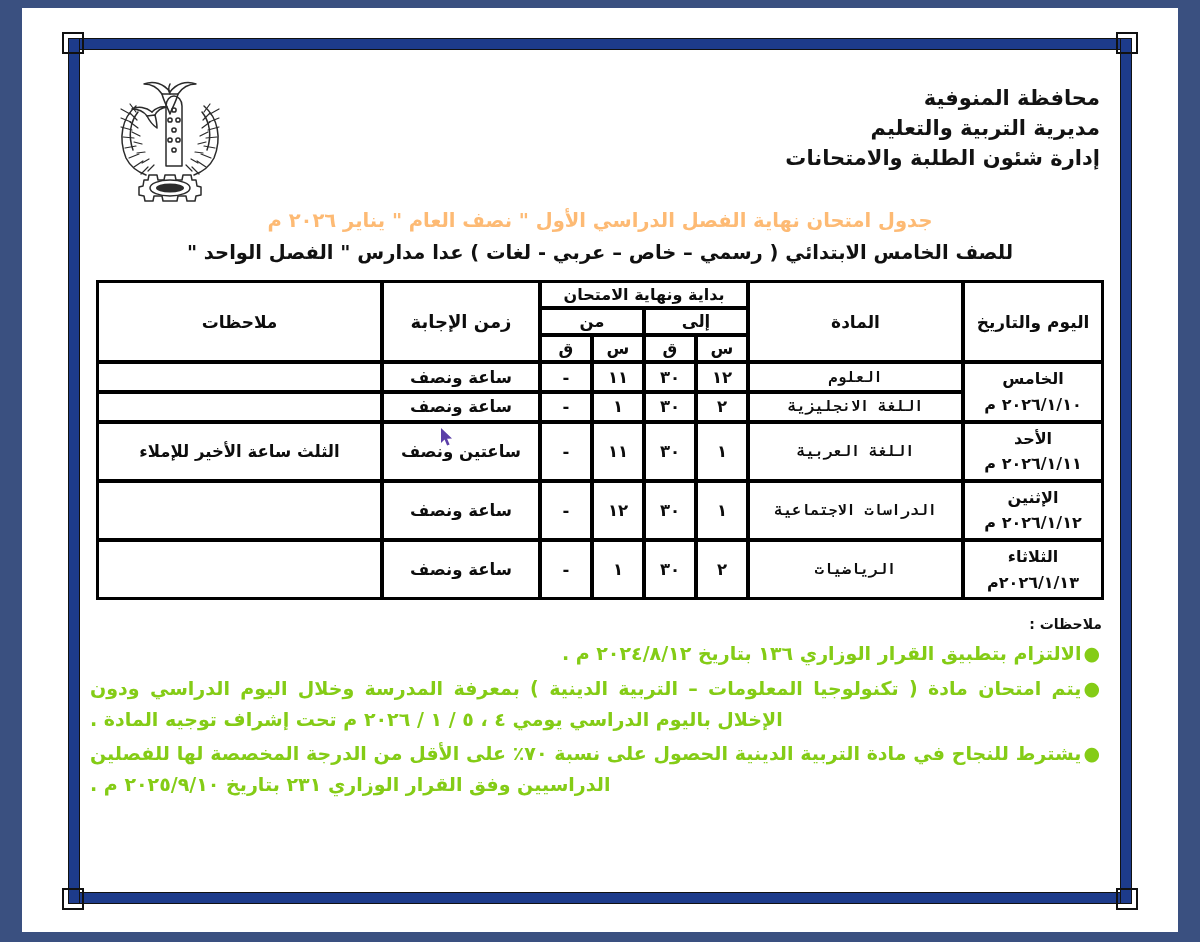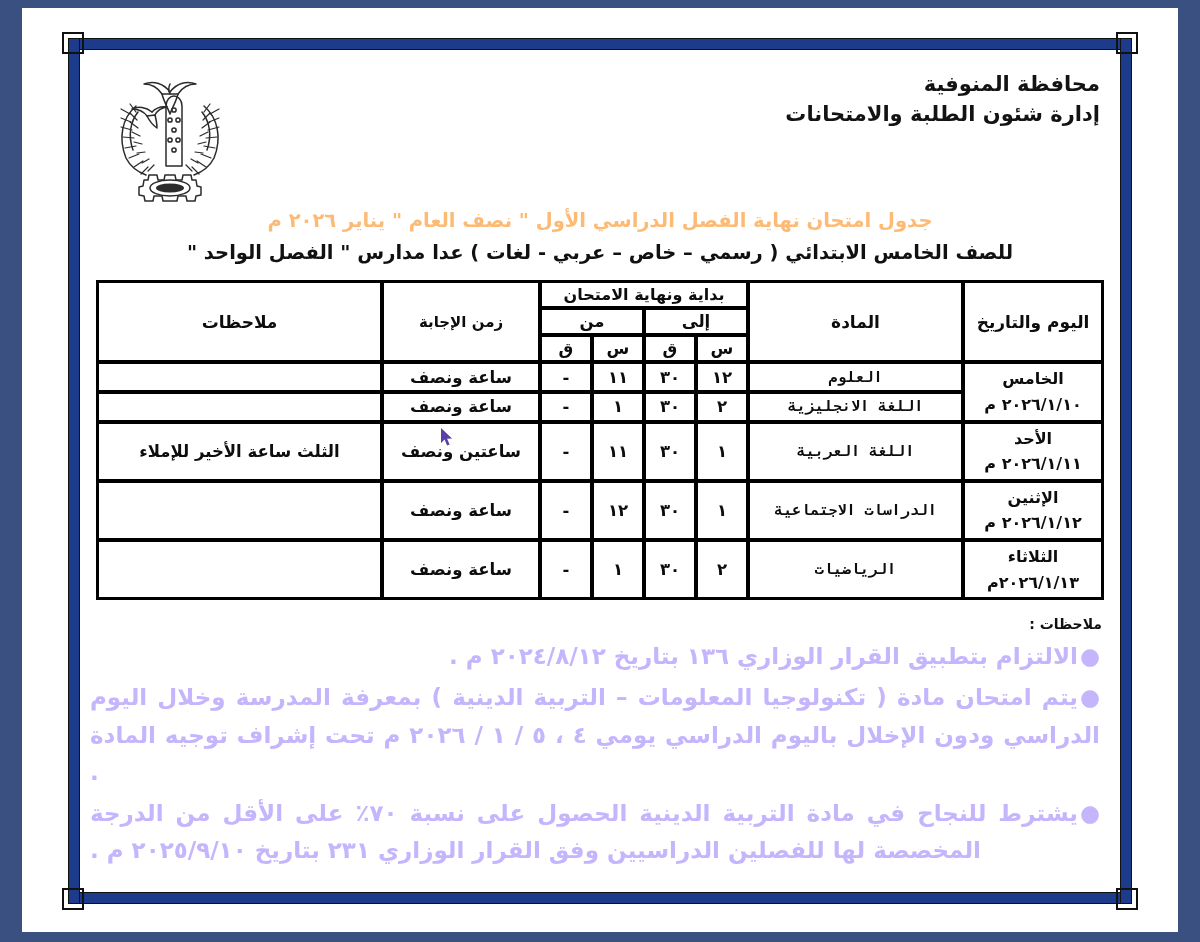--- a/index.html
+++ b/index.html
@@ -82,21 +82,21 @@
     position: absolute;
     right: auto;
     left: 20px;
     top: 12px;
     width: 140px;
     height: 140px;
   }
   .org-lines {
     position: absolute;
     right: 20px;
-    top: 20px;
+    top: 34px;
     text-align: right;
     line-height: 1.42;
   }
   .org-lines div {
     font-size: 21px;
     font-weight: bold;
     color: #131313;
     letter-spacing: 0px;
     white-space: nowrap;
   }
@@ -146,21 +146,21 @@
   }
   
   table.sched {
     border: 1px solid #000000;
   }
   th.h-day    { width: 140px; font-size: 17px; }
   th.h-subj   { width: 215px; font-size: 17px; }
   th.h-span   { font-size: 16px; }
   th.h-fromto { font-size: 16.5px; }
   th.h-unit   { width: 52px; font-size: 16.5px; }
-  th.h-dur    { width: 158px; font-size: 15px; }
+  th.h-dur    { width: 158px; font-size: 18px; }
   th.h-notes  { width: 285px; font-size: 17px; }
 
   td.c-day  { font-size: 16px; line-height: 1.6; }
   td.c-subj { font-size: 15px; font-family: Liberation Mono, monospace; }
   td.c-num  { font-size: 16.5px; }
   td.c-dur  { font-size: 16.5px; position: relative; }
   td.c-notes{ font-size: 16.5px; }
 
   .day-name { display: block; }
   .day-date { display: block; }
@@ -184,23 +184,23 @@
     text-align: right;
     direction: rtl;
   }
   .notes-label {
     font-size: 14px;
     font-weight: bold;
     color: #111111;
     margin-bottom: 6px;
   }
   .note-item {
-    font-size: 23px;
-    font-weight: bold;
-    color: #c4b5fd;
+    font-size: 19px;
+    font-weight: bold;
+    color: #84cc16;
     line-height: 1.62;
     margin-bottom: 4px;
     text-align: justify;
     text-align-last: left;
     padding-right: 2px;
   }
   .note-item.single {
     text-align: right;
     text-align-last: right;
   }
@@ -270,20 +270,21 @@
                      L97,124 L101,125 L101,133 L96,134 L95,139 L87,139 L86,134 L78,134 L77,139 L63,139 L62,134 L54,134 L53,139 L45,139
                      L44,134 L39,133 L39,125 L43,124 Z"></path>
             <ellipse cx="70" cy="126" rx="20" ry="8"></ellipse>
             <ellipse cx="70" cy="126" rx="14" ry="4.5" fill="#2b2b2b" stroke="none"></ellipse>
           </g>
         </svg>
       </div>
 
       <div class="org-lines">
         <div>محافظة المنوفية</div>
+        <div>مديرية التربية والتعليم</div>
         <div>إدارة شئون الطلبة والامتحانات</div>
       </div>
     </div>
 
     <div class="titles">
       <div class="title-main">جدول امتحان نهاية الفصل الدراسي الأول " نصف العام " يناير ٢٠٢٦ م</div>
       <div class="title-sub">للصف الخامس الابتدائي ( رسمي – خاص – عربي - لغات ) عدا مدارس  " الفصل الواحد "</div>
     </div>
 
     <div class="table-wrap">

